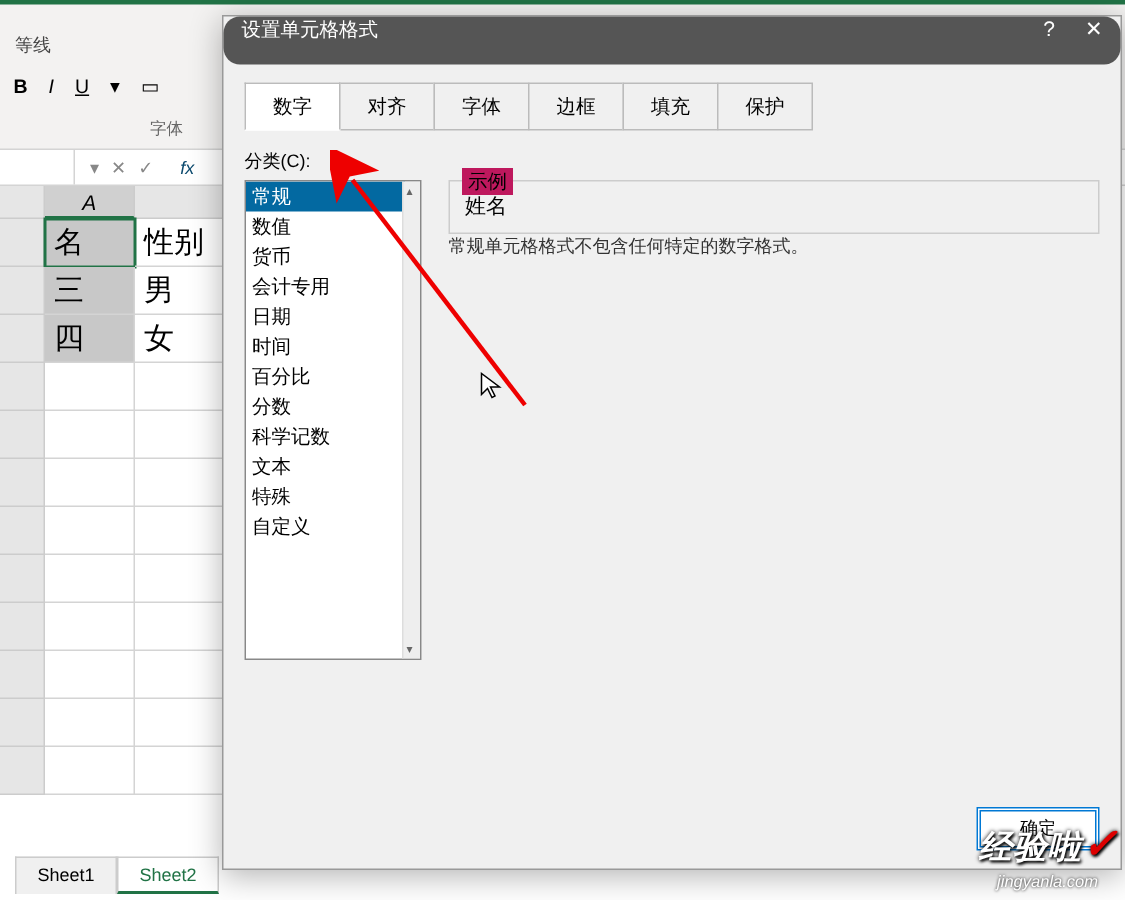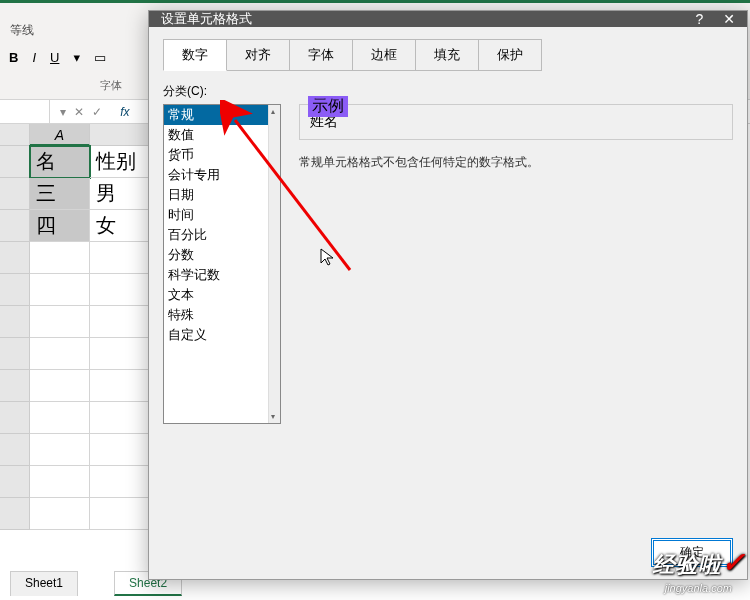--- a/index.html
+++ b/index.html
@@ -28,48 +28,48 @@
     .col-header { width: 100px; border-right: 1px solid #ccc; border-bottom: 1px solid #ccc; background: #e6e6e6; text-align: center; font-size: 14px; line-height: 22px; font-style: italic; }
     .col-header.selected { background: #d0d0d0; border-bottom: 2px solid #217346; }
     .grid-row { display: flex; height: 32px; }
     .row-header { width: 30px; border-right: 1px solid #ccc; border-bottom: 1px solid #ccc; background: #e6e6e6; }
     .cell { width: 100px; border-right: 1px solid #d4d4d4; border-bottom: 1px solid #d4d4d4; padding: 2px 6px; font-size: 20px; display: flex; align-items: center; }
     .cell.selected { background: #c8c8c8; }
     .cell.active-border { outline: 2px solid #217346; outline-offset: -1px; }
     
     .sheet-tabs { position: absolute; bottom: 4px; left: 10px; display: flex; font-size: 12px; border-radius: 12px; }
     .sheet-tab { padding: 4px 14px; border: 1px solid #ccc; border-bottom: none; background: #f0f0f0; }
-    .sheet-tab.active { background: #fff; color: #217346; font-weight: 500; border-bottom: 2px solid #217346; margin-left: 36px; }
+    .sheet-tab.active { background: #fff; color: #217346; font-weight: 500; border-bottom: 2px solid #217346; }
     
     
     .dialog { position: absolute; top: 10px; left: 148px; width: 600px; height: 570px; background: #f0f0f0; border: 1px solid #999; box-shadow: 0 4px 20px rgba(0,0,0,.3); }
-    .dialog-title { height: 16px; background: #555; color: #fff; display: flex; align-items: center; padding: 0 12px; font-size: 13px; justify-content: space-between; }
+    .dialog-title { height: 32px; background: #555; color: #fff; display: flex; align-items: flex-start; padding: 0 12px; font-size: 13px; justify-content: space-between; border-radius: 11px; }
     .dialog-title-right { display: flex; gap: 20px; font-size: 14px; }
     .dialog-title-right span { cursor: pointer; }
     
     .tab-strip { display: flex; padding: 12px 14px 0; gap: 0; }
     .dlg-tab { padding: 6px 18px; border: 1px solid #bbb; background: #f0f0f0; font-size: 13px; cursor: pointer; margin-right: -1px; }
     .dlg-tab.active { background: #fff; border-bottom: 1px solid #fff; position: relative; z-index: 1; }
     
     .dlg-body { padding: 12px 14px; }
     .category-label { font-size: 12px; margin-bottom: 4px; }
     .cat-row { display: flex; gap: 18px; }
     .cat-list { width: 118px; height: 320px; background: #fff; border: 1px solid #888; overflow: hidden; position: relative; }
     .cat-list-inner { width: 106px; height: 100%; }
     .cat-item { padding: 1px 4px; font-size: 13px; cursor: pointer; }
     .cat-item.selected { background: #0369a1; color: #fff; }
     .cat-scroll { position: absolute; right: 0; top: 0; width: 12px; height: 100%; background: #eee; border-left: 1px solid #ddd; }
     .cat-scroll::before { content: "▴"; position: absolute; top: 2px; left: 2px; font-size: 8px; color: #666;}
     .cat-scroll::after { content: "▾"; position: absolute; bottom: 2px; left: 2px; font-size: 8px; color: #666; }
     
     .right-panel { flex: 1; }
     .example-box { border: 1px solid #ccc; padding: 8px 10px; font-size: 13px; position: relative; background: #f0f0f0; }
-    .example-label { position: absolute; top: -9px; left: 8px; background: #8b5cf6; padding: 0 4px; font-size: 16px; }
+    .example-label { position: absolute; top: -9px; left: 8px; background: #be185d; padding: 0 4px; font-size: 13px; }
     .example-value { font-size: 14px; }
-    .desc-text { font-size: 12px; margin-top: 14px; color: #333; }
+    .desc-text { font-size: 12px; margin-top: 0; color: #333; }
     
     .dlg-footer { position: absolute; bottom: 12px; right: 14px; display: flex; gap: 8px; }
     .dlg-btn { padding: 5px 28px; border: 1px solid #0078d4; background: #fff; font-size: 12px; cursor: pointer; outline: 1px solid #0078d4; outline-offset: -3px; }
     
     
     .arrow-svg { position: absolute; top: 100px; left: 220px; pointer-events: none; }
     .cursor { position: absolute; top: 248px; left: 320px; font-size: 16px; pointer-events: none; }
     .watermark { position: absolute; bottom: 20px; right: 4px; font-size: 22px; font-weight: bold; color: #fff; text-shadow: 0 0 3px #000, 1px 1px 2px #000; font-style: italic; letter-spacing: 1px; }
     .watermark .check { color: #d00; font-size: 28px; }
     .watermark-sub { position: absolute; bottom: 6px; right: 18px; font-size: 11px; color: #fff; text-shadow: 0 0 2px #000; font-style: italic; }

